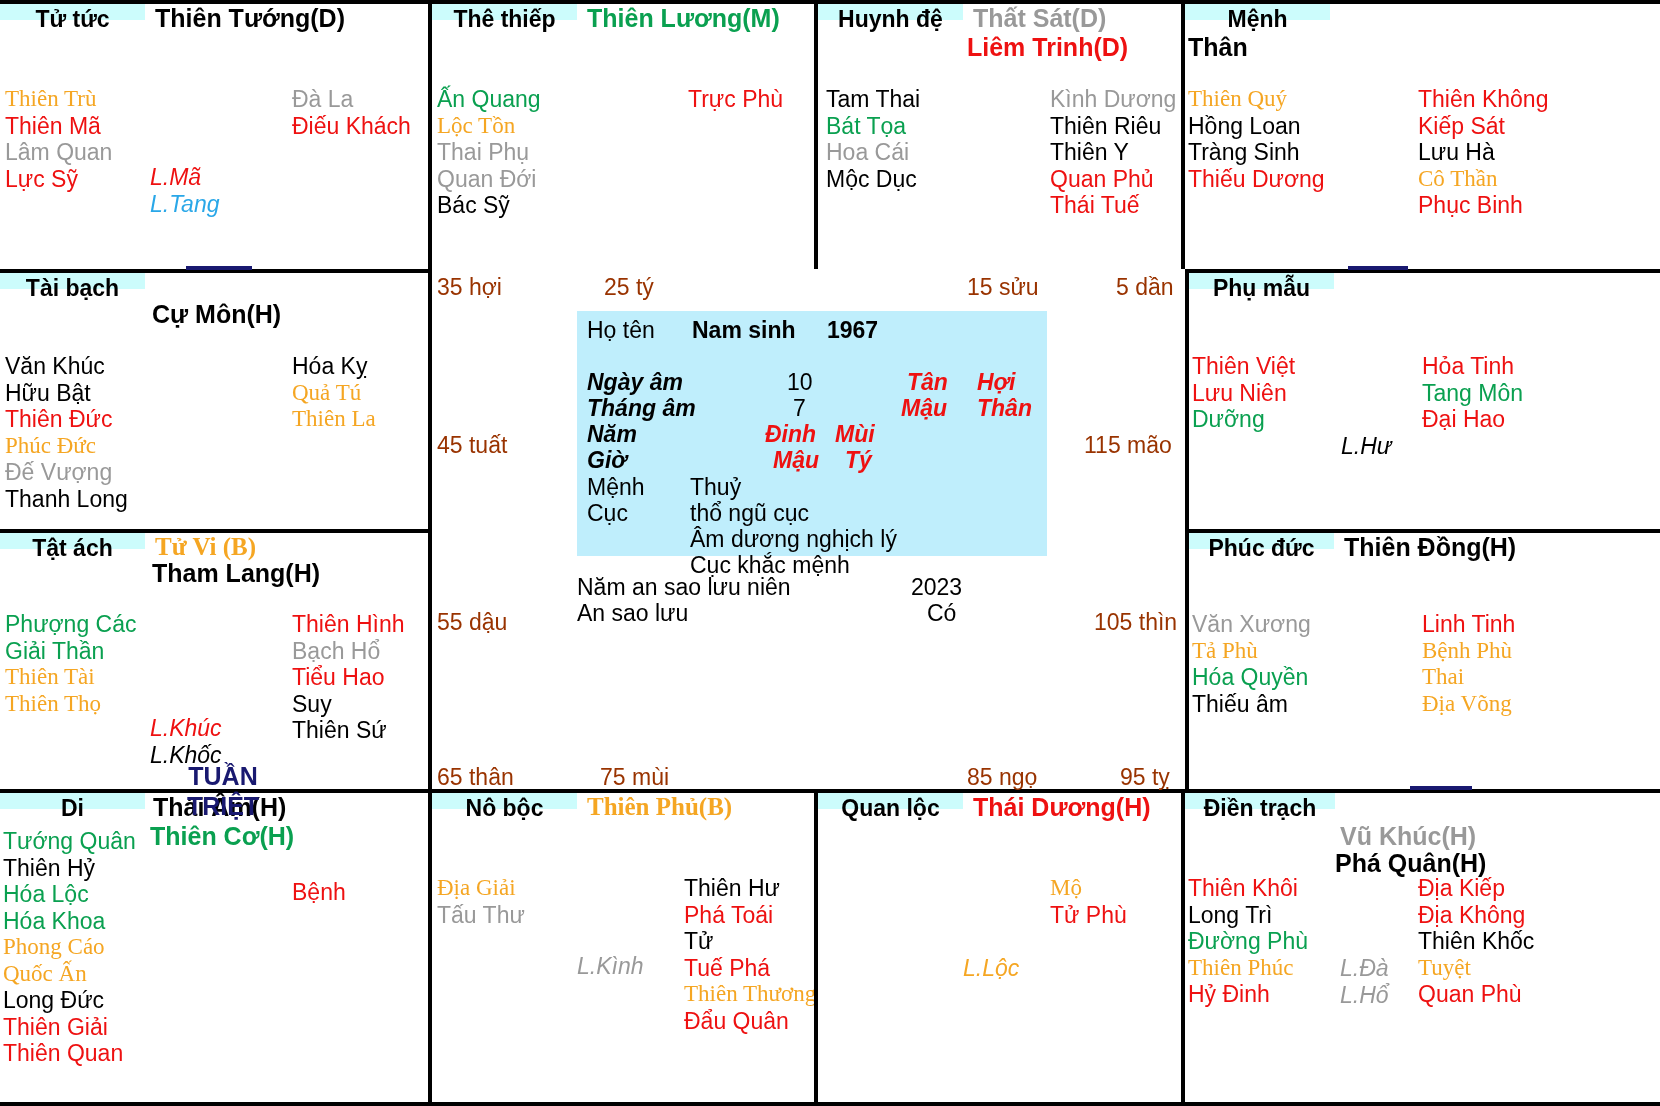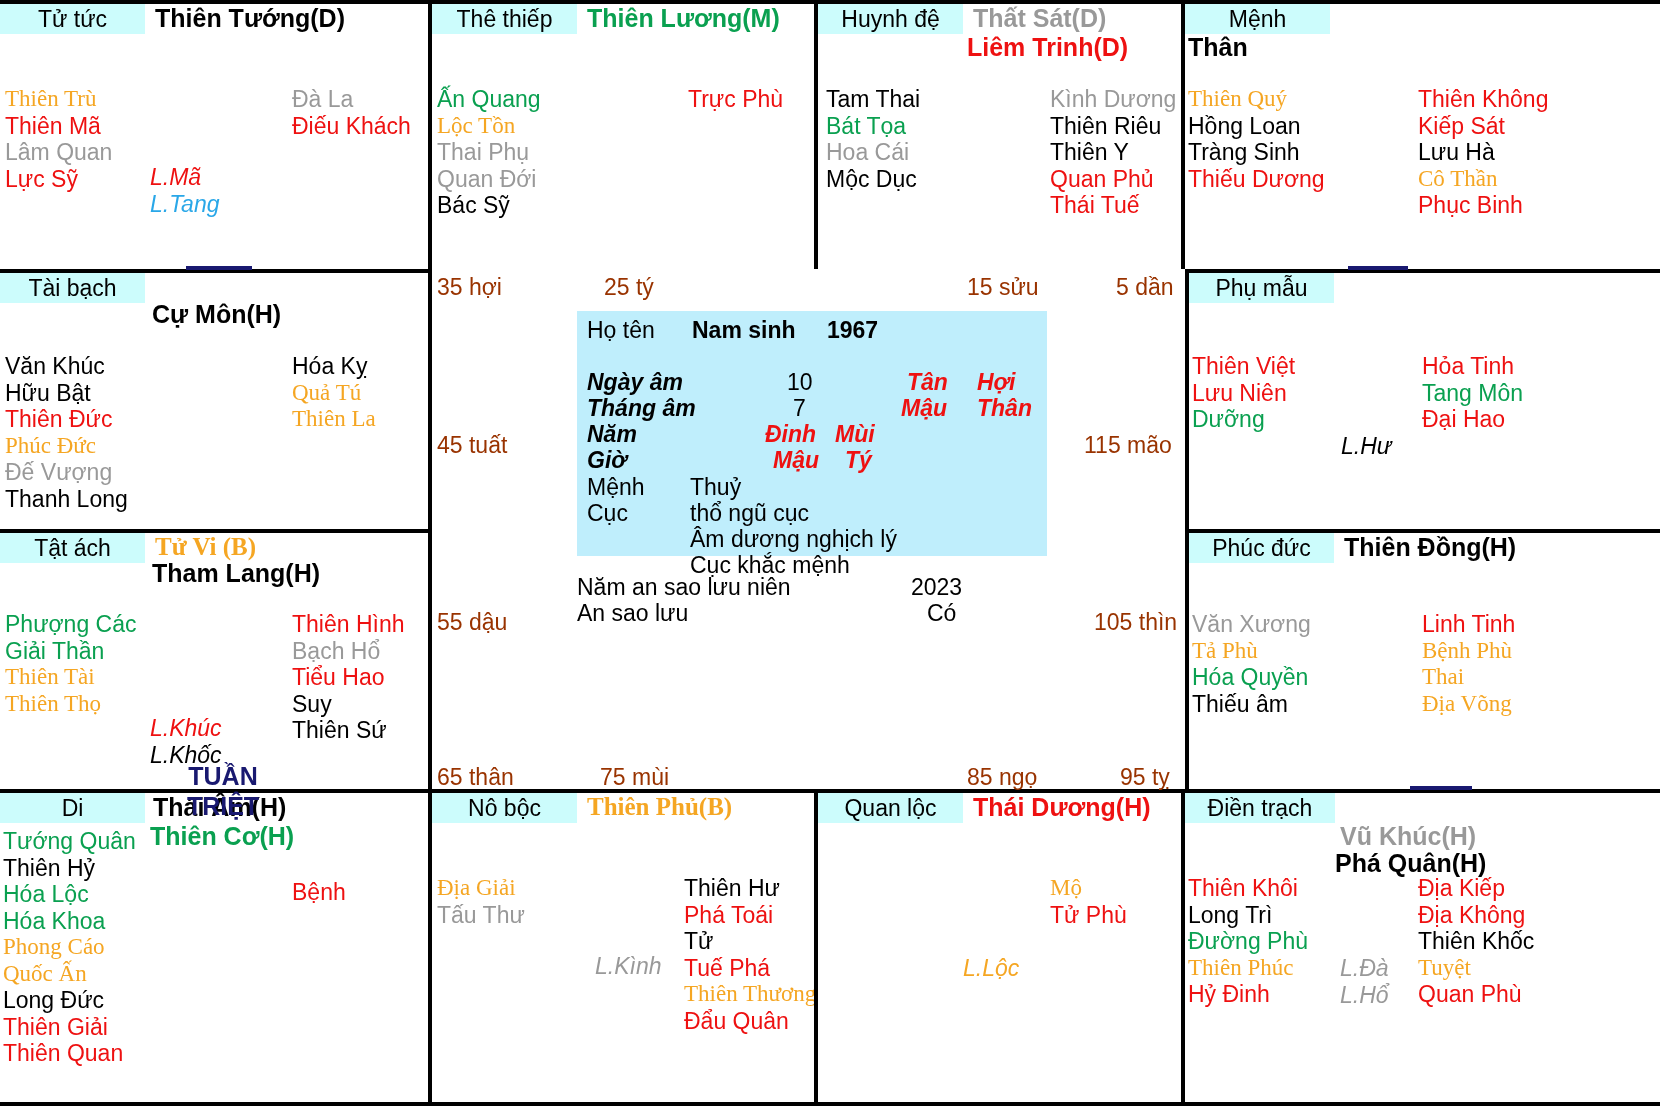--- a/index.html
+++ b/index.html
@@ -17,22 +17,22 @@
   .cell{position:absolute;box-sizing:border-box;overflow:hidden;}
   .cell.bt{border-top:4px solid #000;}
   .cell.bl{border-left:4px solid #000;}
   .cell.br{border-right:4px solid #000;}
 
   .palace-head{
     position:absolute;top:0;left:0;right:0;height:34px;
     display:flex;align-items:flex-start;
   }
   .palace-name{
-    background:#ccfcfc;color:#000;font-weight:normal;font-size:23px;
-    line-height:30px;height:30px;text-align:center;
+    background:#ccfcfc;color:#000;font-weight:bold;font-size:23px;
+    line-height:30px;height:16px;text-align:center;
     display:inline-block;
   }
   .stars-main{
     font-weight:bold;font-size:25px;line-height:28px;
     margin-left:10px;white-space:nowrap;
   }
   .mainstar-line{font-weight:bold;font-size:25px;line-height:27px;white-space:nowrap;}
 
   .col{position:absolute;white-space:nowrap;}
   .col div{font-size:23px;line-height:26.5px;white-space:nowrap;}
@@ -259,21 +259,21 @@
 
   <div class="cell bt br" id="p-no-boc" style="left:432px;top:785px;width:386px;height:321px;">
     <div class="palace-head">
       <span class="palace-name" style="width:145px;">Nô bộc</span>
       <span class="stars-main c-orange serif">Thiên Phủ(B)</span>
     </div>
     <div class="col" style="left:5px;top:82px;">
       <div class="c-orange serif">Địa Giải</div>
       <div class="c-gray">Tấu Thư</div>
     </div>
-    <div class="col" style="left:145px;top:160px;margin-left:18px;">
+    <div class="col" style="left:145px;top:160px;">
       <div class="c-gray ital">L.Kình</div>
     </div>
     <div class="col" style="left:252px;top:82px;">
       <div class="c-black">Thiên Hư</div>
       <div class="c-red">Phá Toái</div>
       <div class="c-black">Tử</div>
       <div class="c-red">Tuế Phá</div>
       <div class="c-orange serif">Thiên Thương</div>
       <div class="c-red">Đẩu Quân</div>
     </div>

